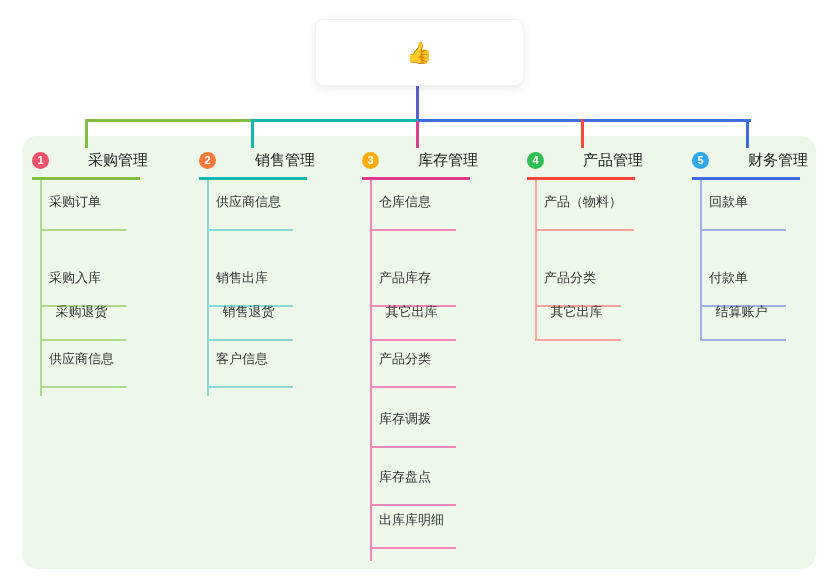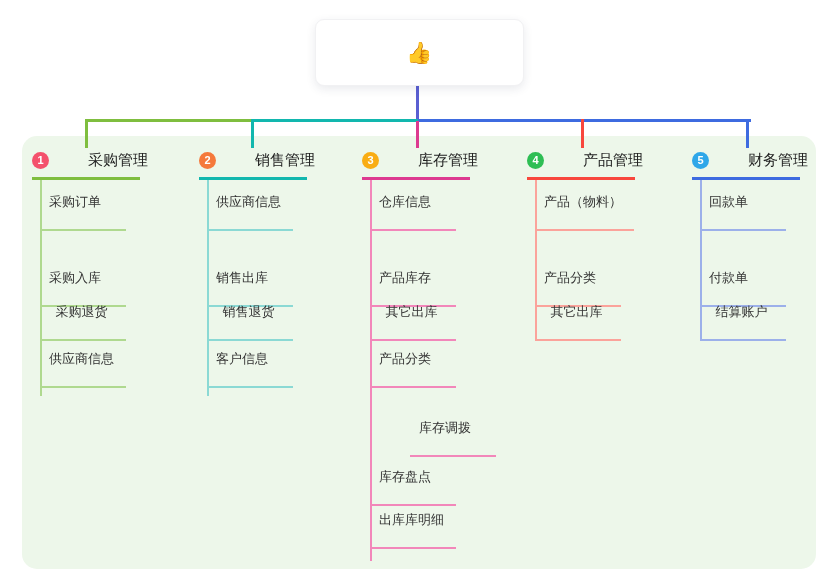--- a/index.html
+++ b/index.html
@@ -62,21 +62,21 @@
   .sp-7{height:381px;}  
   .sp-3{height:161px;}  
 
   .child{
     position:absolute;left:8px;min-width:86px;width:max-content;height:26px;
     border-bottom:2px solid var(--cl);box-sizing:border-box;
     padding:0 12px 16px 9px;display:flex;align-items:flex-end;
   }
   .child-label{font-size:13px;color:#333333;line-height:1;padding-bottom:5px;white-space:nowrap;}
   .r1{top:57px;}.r2{top:112px;margin-top:21px;}.r3{top:167px;justify-content:center;}.r4{top:214px;}
-  .r5{top:283px;margin-left:40px;}.r6{top:332px;}.r7{top:375px;}
+  .r5{top:274px;}.r6{top:332px;}.r7{top:375px;}
 </style>
 </head>
 <body>
 
 <div class="canvas">
 
   <div class="panel"></div>
 
   <div class="line stem"></div>
   <div class="line trunk-g"></div>

